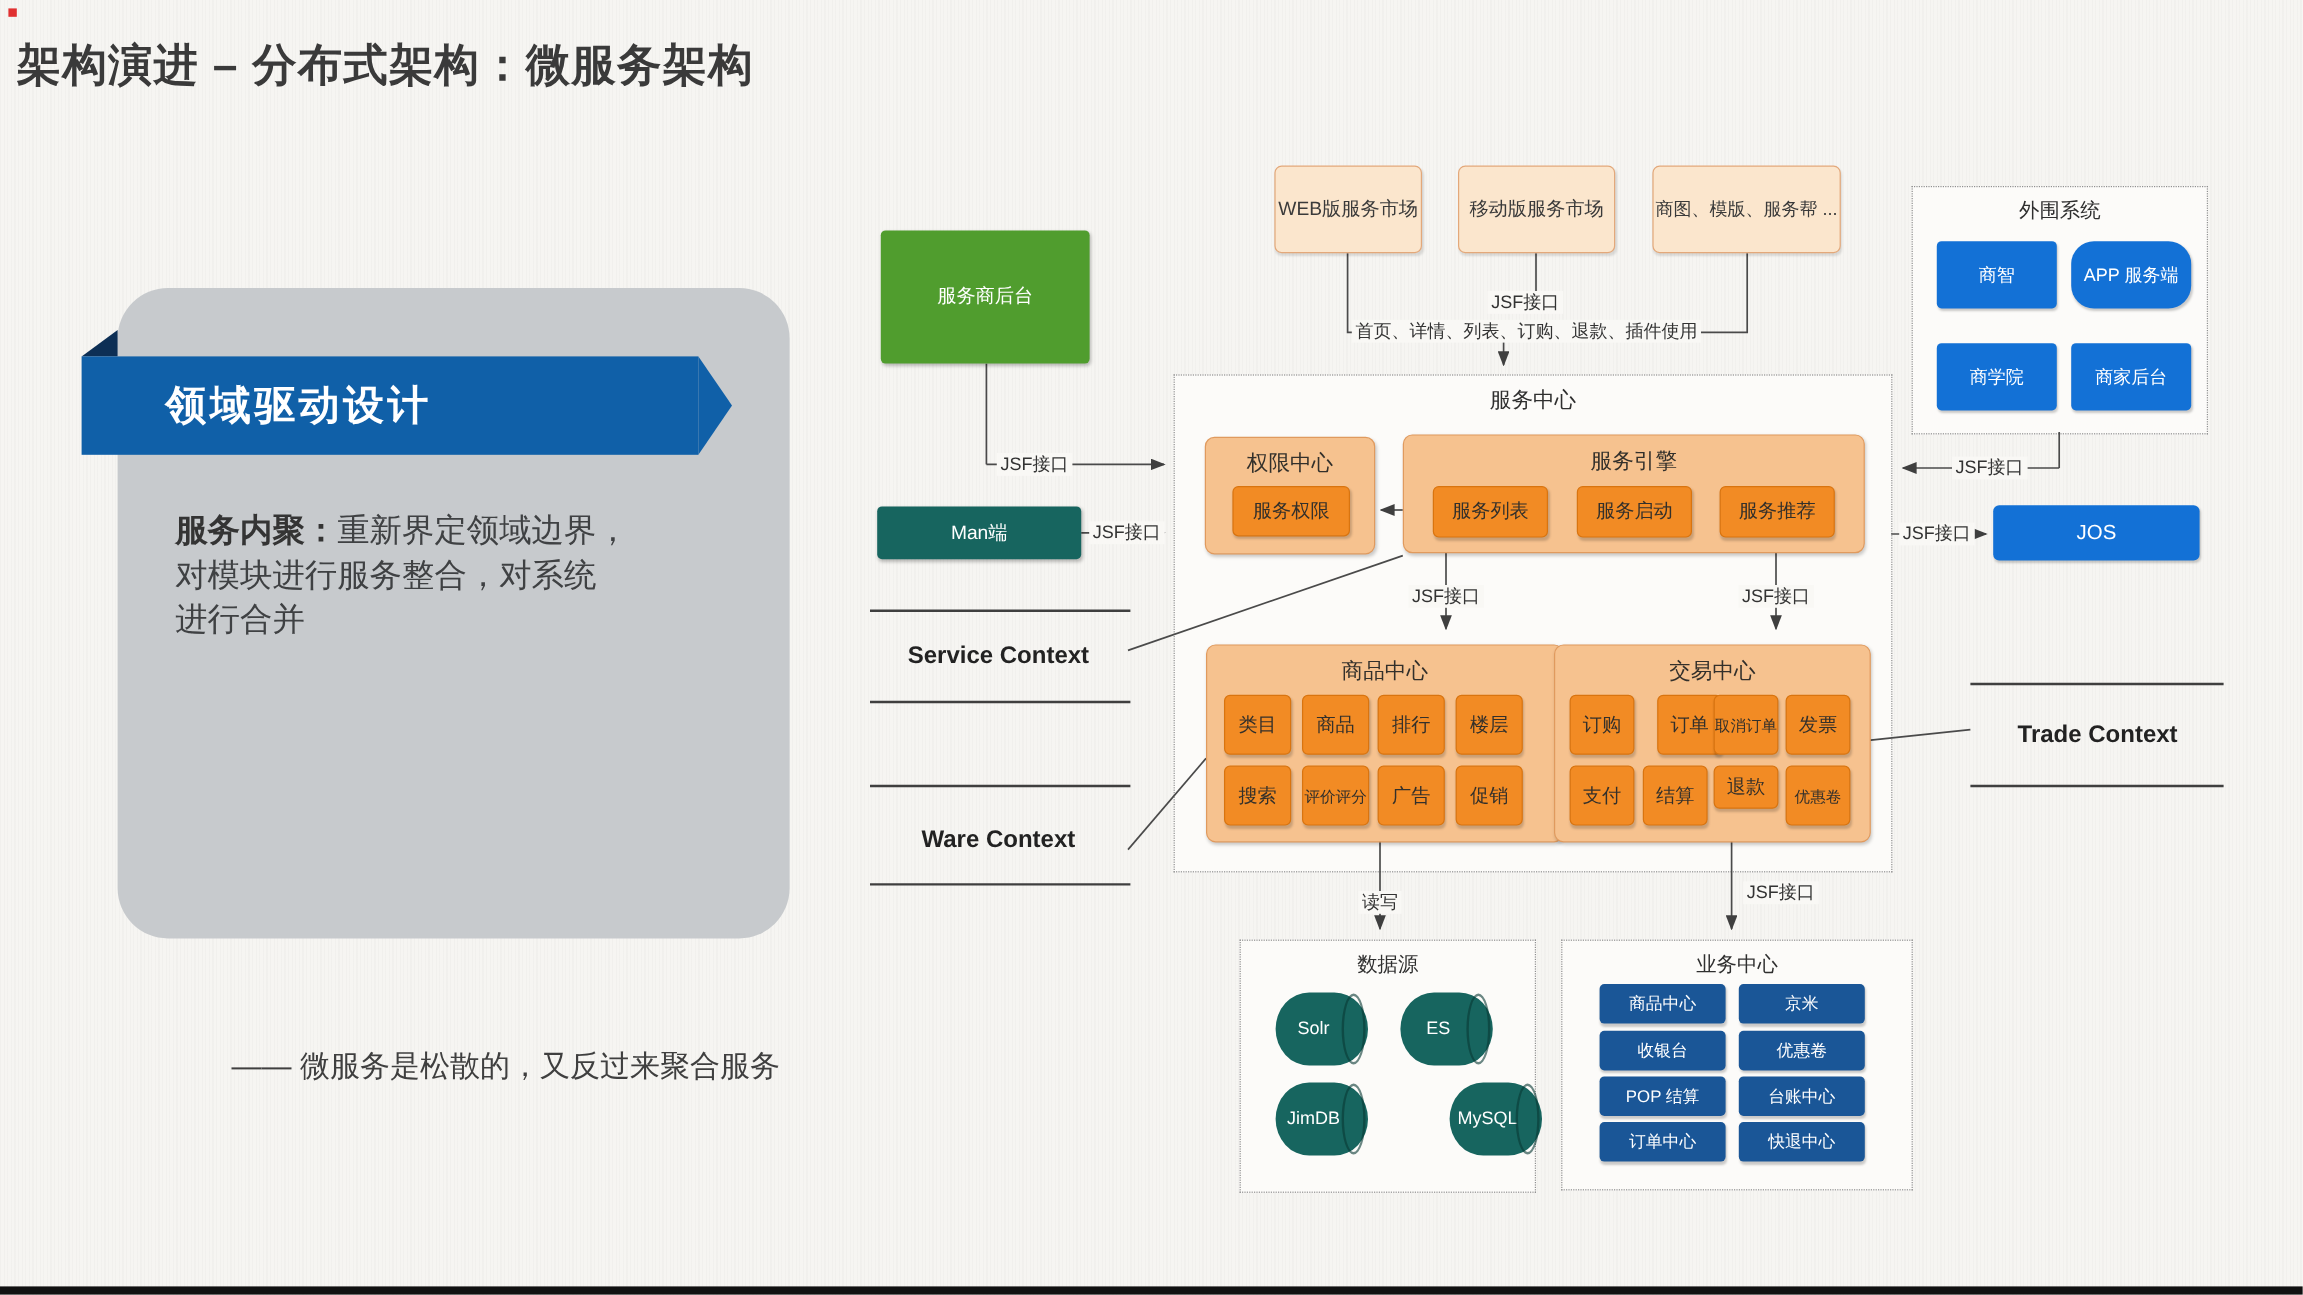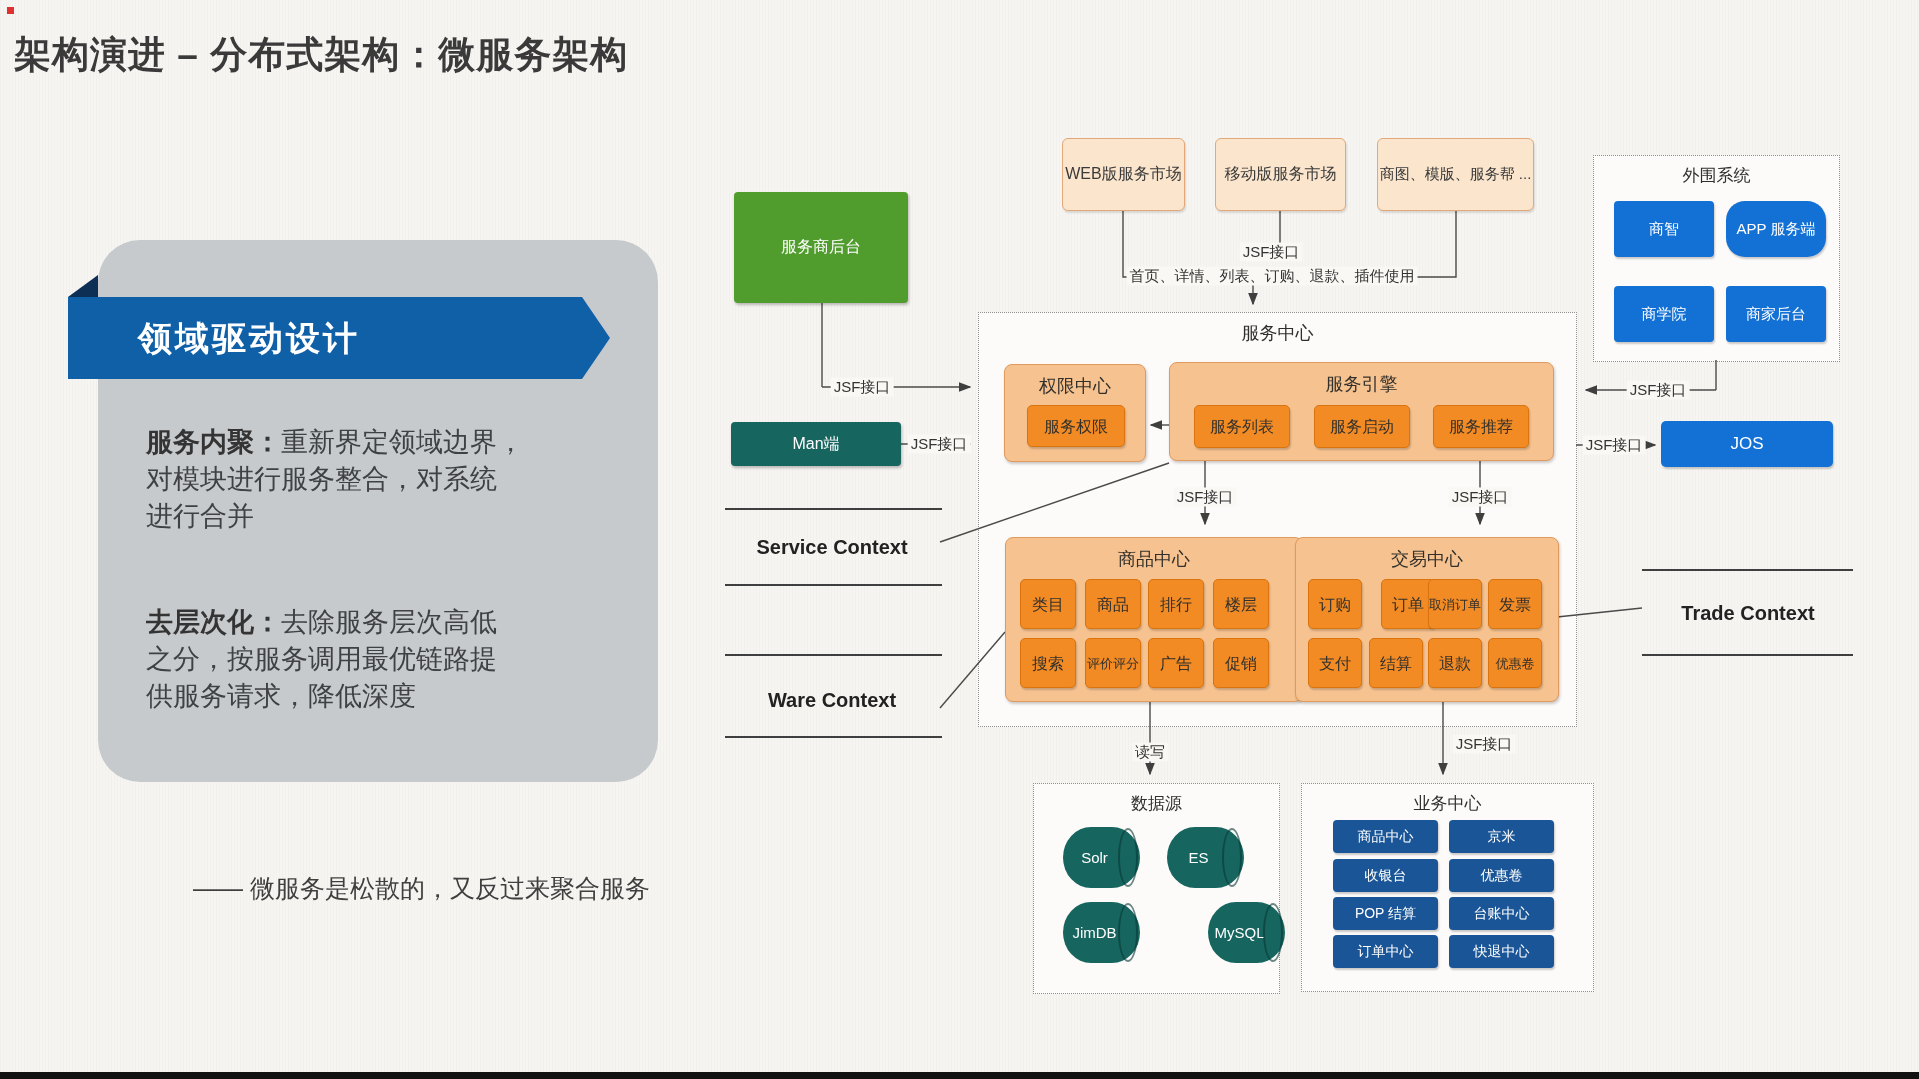--- a/index.html
+++ b/index.html
@@ -53,25 +53,20 @@
   <div id="banner-fold"></div>
   <div id="banner">
       <span>领域驱动设计</span>
     </div>
   <div id="banner-tip"></div>
   <div class="para" style="top:424px;">
     <div><b>服务内聚：</b><span>重新界定领域边界，</span></div>
     <div>对模块进行服务整合，对系统</div>
     <div>进行合并</div>
   </div>
-  <div class="para" style="top:604px;">
-    <div><b>去层次化：</b><span>去除服务层次高低</span></div>
-    <div>之分，按服务调用最优链路提</div>
-    <div>供服务请求，降低深度</div>
-  </div>
   <div id="quote" class="txt">—— 微服务是松散的，又反过来聚合服务</div>
 
   <div class="group" style="left:978px;top:312px;width:597px;height:413px;">
     <div class="gtitle" style="font-size:18px;">服务中心</div>
   </div>
   <div class="group" style="left:1593px;top:155px;width:245px;height:205px;">
     <div class="gtitle">外围系统</div>
     <div class="bluebtn" style="left:20px;top:45px;width:100px;height:56px;">商智</div>
     <div class="bluebtn" style="left:132px;top:45px;width:100px;height:56px;border-radius:19px;">APP 服务端</div>
     <div class="bluebtn" style="left:20px;top:130px;width:100px;height:56px;">商学院</div>
@@ -175,21 +170,21 @@
   </div>
 
   <div class="node obox" style="left:1295px;top:537px;width:262px;height:163px;">
     <div class="otitle">交易中心</div>
     <div class="obtn" style="left:12px;top:41px;width:54px;height:50px;">订购</div>
     <div class="obtn" style="left:85px;top:41px;width:54px;height:50px;">订单</div>
     <div class="obtn small" style="left:132px;top:41px;width:54px;height:50px;">取消订单</div>
     <div class="obtn" style="left:192px;top:41px;width:54px;height:50px;">发票</div>
     <div class="obtn" style="left:12px;top:100px;width:54px;height:50px;">支付</div>
     <div class="obtn" style="left:73px;top:100px;width:54px;height:50px;">结算</div>
-    <div class="obtn" style="left:132px;top:100px;width:54px;height:50px;">退款</div>
+    <div class="obtn" style="left:132px;top:100px;width:54px;height:36px;">退款</div>
     <div class="obtn small" style="left:192px;top:100px;width:54px;height:50px;">优惠卷</div>
   </div>
 
   <div class="node cbox" style="left:1661px;top:421px;width:172px;height:46px;background:#1371d6;border-radius:5px;color:#fff;font-size:17px;box-shadow:1px 2px 2px rgba(0,0,0,0.2);">JOS</div>
 
   <div class="linelabel" style="left:1271px;top:252px;">JSF接口</div>
   <div class="linelabel" style="left:1272px;top:276px;">首页、详情、列表、订购、退款、插件使用</div>
   <div class="linelabel" style="left:862px;top:387px;">JSF接口</div>
   <div class="linelabel" style="left:939px;top:444px;">JSF接口</div>
   <div class="linelabel" style="left:1658px;top:390px;">JSF接口</div>

